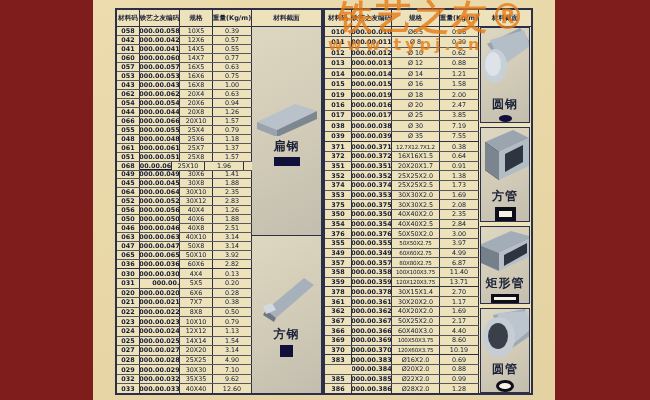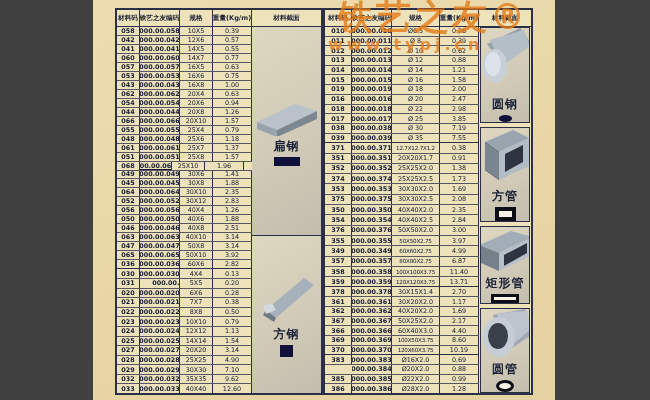--- a/index.html
+++ b/index.html
@@ -1,18 +1,18 @@
 <!DOCTYPE html>
 <html><head>
 <meta charset="utf-8">
 <style>
   * { margin:0; padding:0; box-sizing:border-box; }
   html,body { width:650px; height:400px; background:#ffffff; overflow:hidden;
               font-family:"DejaVu Sans","Liberation Sans",sans-serif; }
-  #page { position:relative; width:650px; height:400px; background:#404040; }
+  #page { position:relative; width:650px; height:400px; background:#7f1d1d; }
   #scan { position:absolute; left:93px; top:0; width:462px; height:400px;
           background:linear-gradient(160deg,#ecdcae 0%,#e8d6a6 55%,#e4d2a2 100%); }
 
   .mat-table { position:absolute; top:8px; height:387px; background:#ede2ba;
                border:2px solid #2b3048; display:flex; flex-direction:column; }
   #table-left  { left:22px;  width:208px; }
   #table-right { left:230px; width:210px; }
 
   .thead { display:flex; height:17px; border-bottom:1.4px solid #2b3048;
            align-items:stretch; flex:0 0 17px; }
@@ -401,26 +401,20 @@
                 <div class="cell c2" style="width: 48px;">Ø 18</div>
                 <div class="cell c3" style="width: 39px;">2.00</div>
               </div>
               <div class="row">
                 <div class="cell c0" style="width: 27px;">016</div>
                 <div class="cell c1" style="width: 40px;">000.00.016</div>
                 <div class="cell c2" style="width: 48px;">Ø 20</div>
                 <div class="cell c3" style="width: 39px;">2.47</div>
               </div>
               <div class="row">
-                <div class="cell c0" style="width: 27px;">018</div>
-                <div class="cell c1" style="width: 40px;">000.00.018</div>
-                <div class="cell c2" style="width: 48px;">Ø 22</div>
-                <div class="cell c3" style="width: 39px;">2.98</div>
-              </div>
-              <div class="row">
                 <div class="cell c0" style="width: 27px;">017</div>
                 <div class="cell c1" style="width: 40px;">000.00.017</div>
                 <div class="cell c2" style="width: 48px;">Ø 25</div>
                 <div class="cell c3" style="width: 39px;">3.85</div>
               </div>
               <div class="row">
                 <div class="cell c0" style="width: 27px;">038</div>
                 <div class="cell c1" style="width: 40px;">000.00.038</div>
                 <div class="cell c2" style="width: 48px;">Ø 30</div>
                 <div class="cell c3" style="width: 39px;">7.19</div>
@@ -431,20 +425,26 @@
                 <div class="cell c2" style="width: 48px;">Ø 35</div>
                 <div class="cell c3" style="width: 39px;">7.55</div>
               </div>
             </div>
             <div class="section" style="flex-grow: 15;">
               <div class="row">
                 <div class="cell c0" style="width: 27px;">371</div>
                 <div class="cell c1" style="width: 40px;">000.00.371</div>
                 <div class="cell c2 spec-long" style="width: 48px;">12.7X12.7X1.2</div>
                 <div class="cell c3" style="width: 39px;">0.38</div>
+              </div>
+              <div class="row">
+                <div class="cell c0" style="width: 27px;">372</div>
+                <div class="cell c1" style="width: 40px;">000.00.372</div>
+                <div class="cell c2" style="width: 48px;">16X16X1.5</div>
+                <div class="cell c3" style="width: 39px;">0.64</div>
               </div>
               <div class="row">
                 <div class="cell c0" style="width: 27px;">351</div>
                 <div class="cell c1" style="width: 40px;">000.00.351</div>
                 <div class="cell c2" style="width: 48px;">20X20X1.7</div>
                 <div class="cell c3" style="width: 39px;">0.91</div>
               </div>
               <div class="row">
                 <div class="cell c0" style="width: 27px;">352</div>
                 <div class="cell c1" style="width: 40px;">000.00.352</div>

